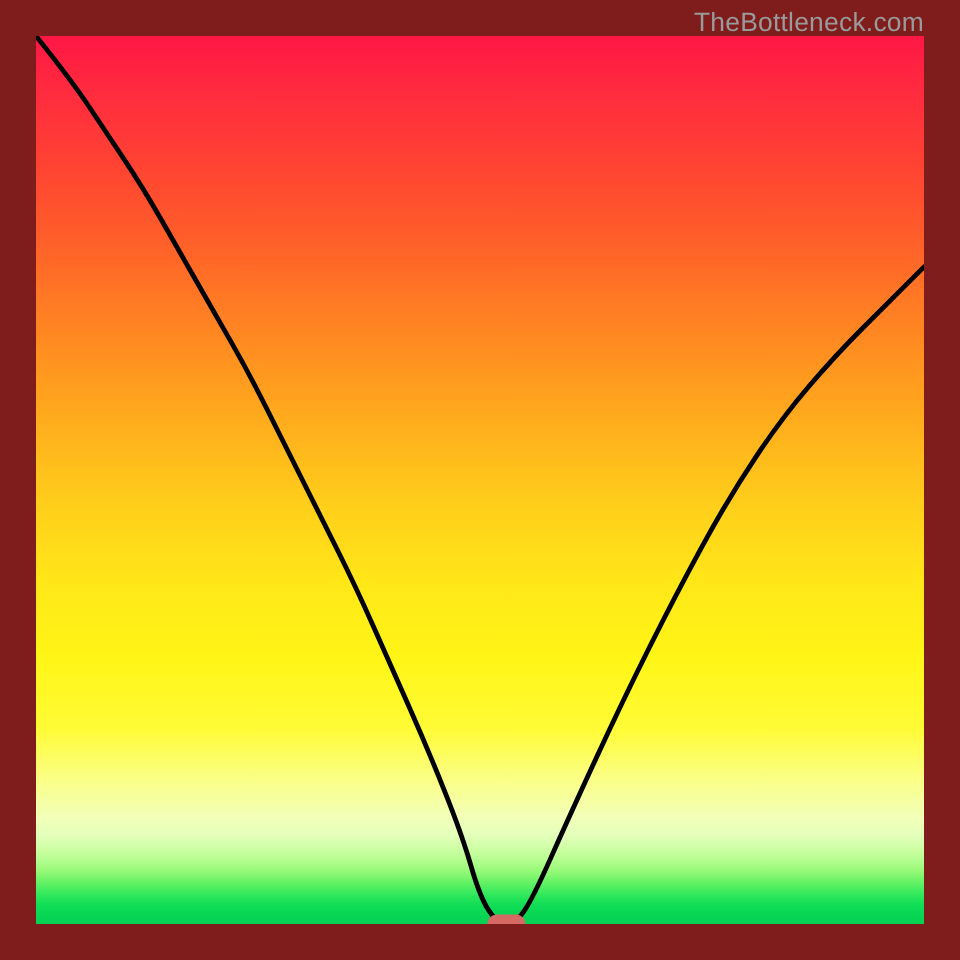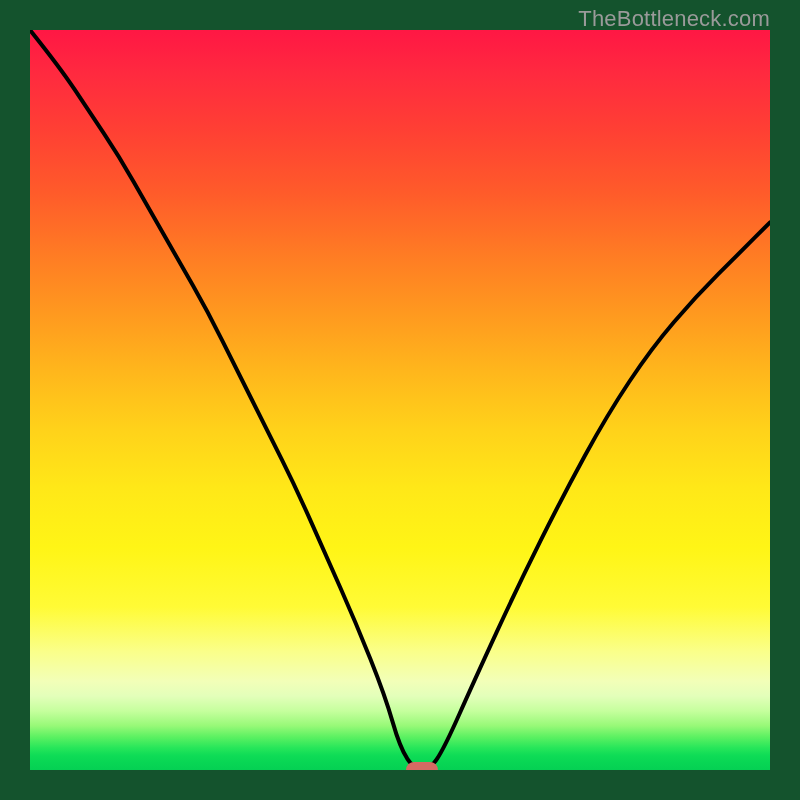--- a/index.html
+++ b/index.html
@@ -8,21 +8,21 @@
     width: 800px;
     height: 800px;
     background: #000;
     overflow: hidden;
     font-family: Arial, Helvetica, sans-serif;
   }
   .stage {
     position: relative;
     width: 800px;
     height: 800px;
-    background: #14532d;
+    background: #7f1d1d;
   }
   .plot {
     position: absolute;
     left: 30px;
     top: 30px;
     width: 740px;
     height: 740px;
     overflow: hidden;
   }
   .grad {

